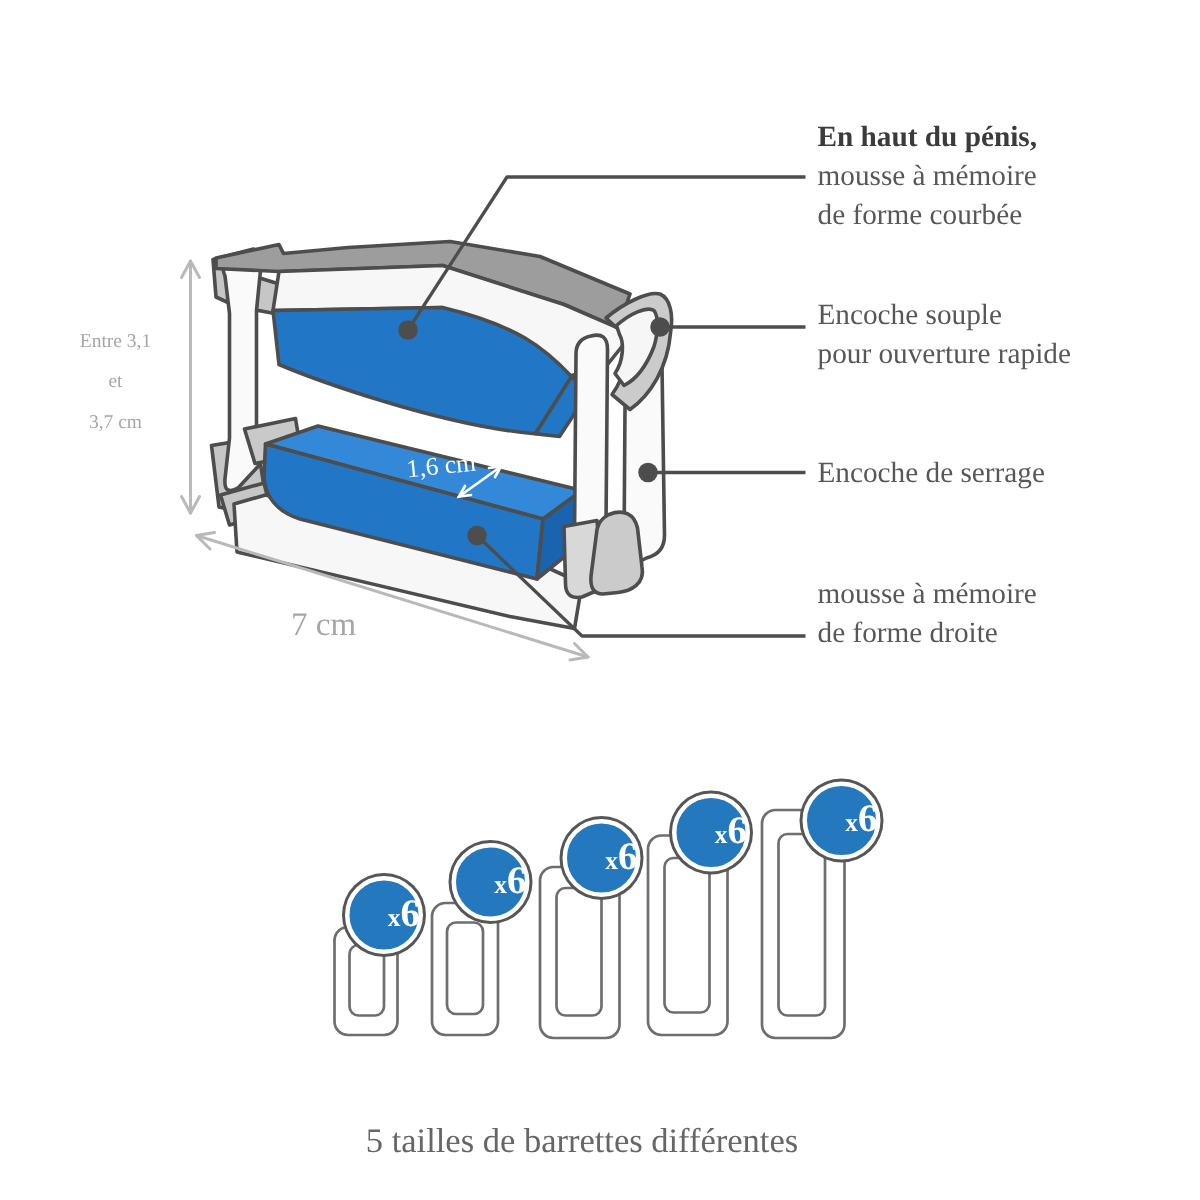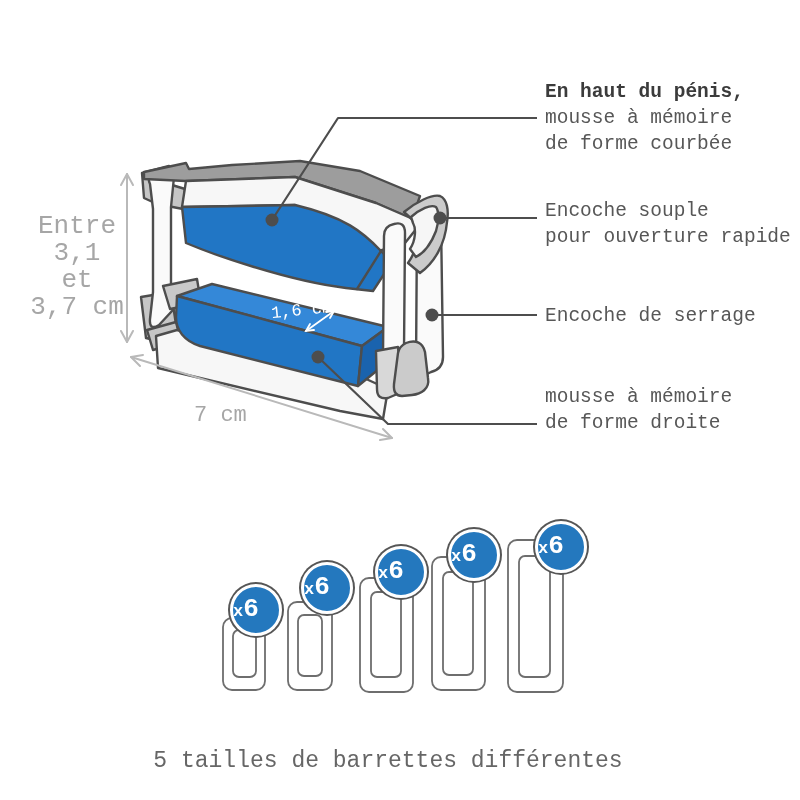--- a/index.html
+++ b/index.html
@@ -1,32 +1,32 @@
 <!DOCTYPE html>
 <html><head>
 <meta charset="utf-8">
 <style>
   html,body{margin:0;padding:0;background:#ffffff;}
   #page{position:relative;width:800px;height:800px;background:#fff;overflow:hidden;
-        font-family:Liberation Mono, monospace;}
+        font-family:Liberation Serif, serif;}
   #art{position:absolute;left:0;top:0;}
 
   .callout{position:absolute;left:545px;font-size:19.5px;line-height:26px;color:#575757;white-space:nowrap;}
   .callout .t{font-weight:700;color:#3b3b3b;}
 
   .dim-height{position:absolute;left:18px;top:213px;width:118px;text-align:center;
-              font-size:26px;line-height:27px;color:#a6a6a6;}
+              font-size:13px;line-height:27px;color:#a6a6a6;}
   .dim-length{position:absolute;left:194px;top:403px;width:80px;text-align:left;
               font-size:22px;color:#a6a6a6;}
   .dim-foam{position:absolute;left:271px;top:301px;font-size:17px;color:#ffffff;
             transform:rotate(-6deg);white-space:nowrap;}
 
   .badge{position:absolute;width:46px;height:46px;border-radius:50%;background:#2478be;
          border:3px solid #ffffff;box-shadow:0 0 0 2px #565656;color:#ffffff;
-         text-align:left;line-height:44px;white-space:nowrap;}
+         text-align:right;line-height:44px;white-space:nowrap;}
   .badge .bx{font-size:17px;font-weight:700;}
   .badge .b6{font-size:26px;font-weight:700;letter-spacing:-1px;}
 
   .caption{position:absolute;left:138px;top:748px;width:500px;text-align:center;
            font-size:23px;color:#666666;}
 </style>
 </head>
 <body>
 
 <div id="page">

